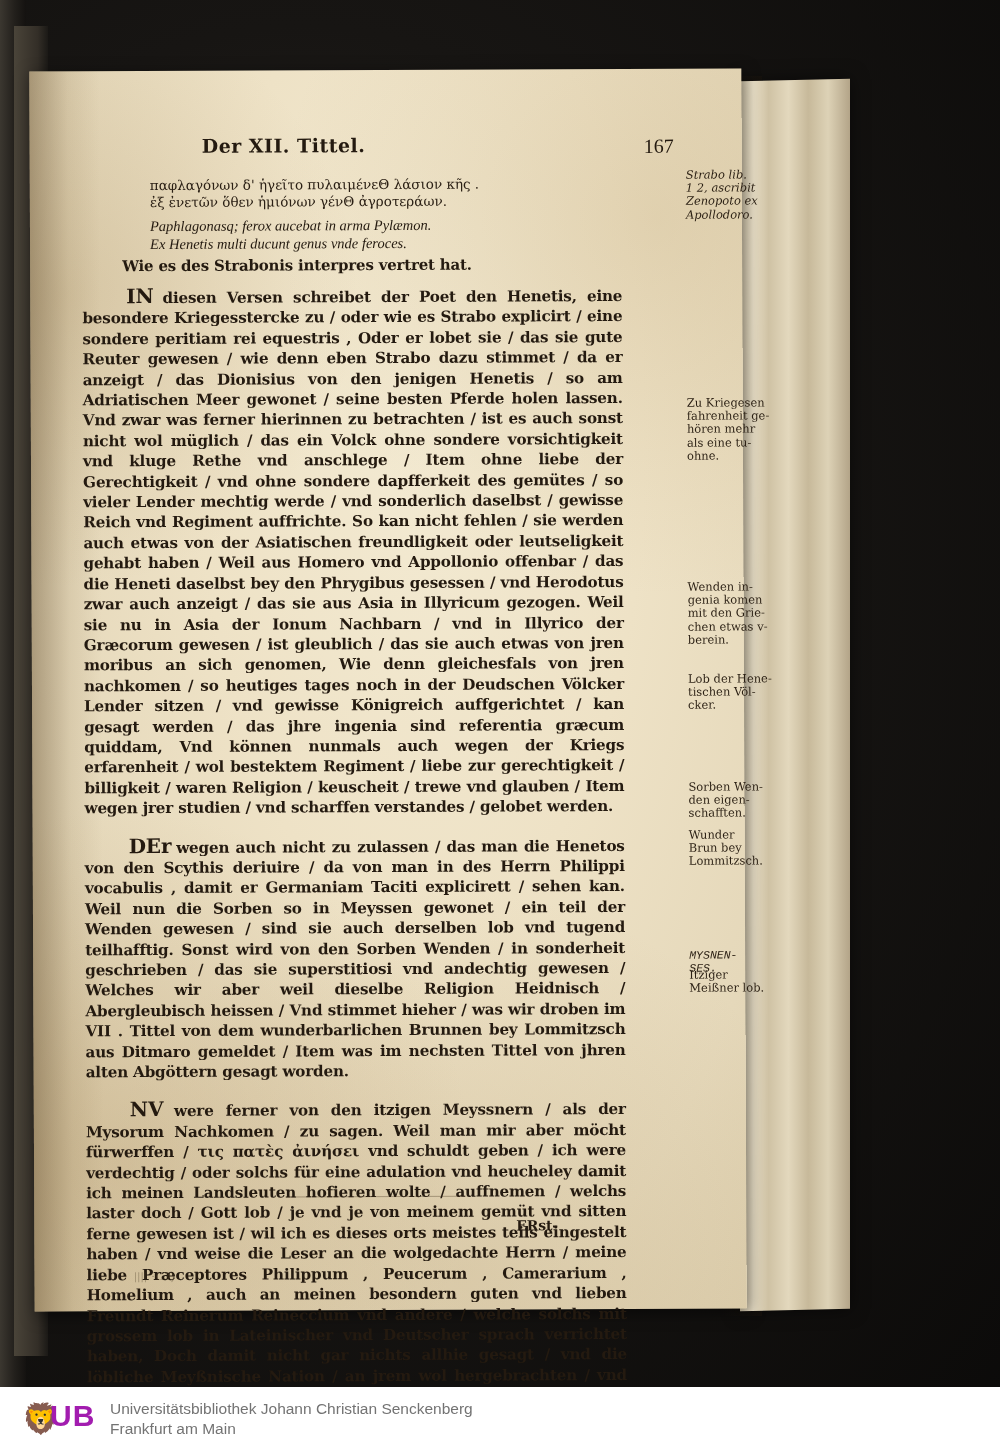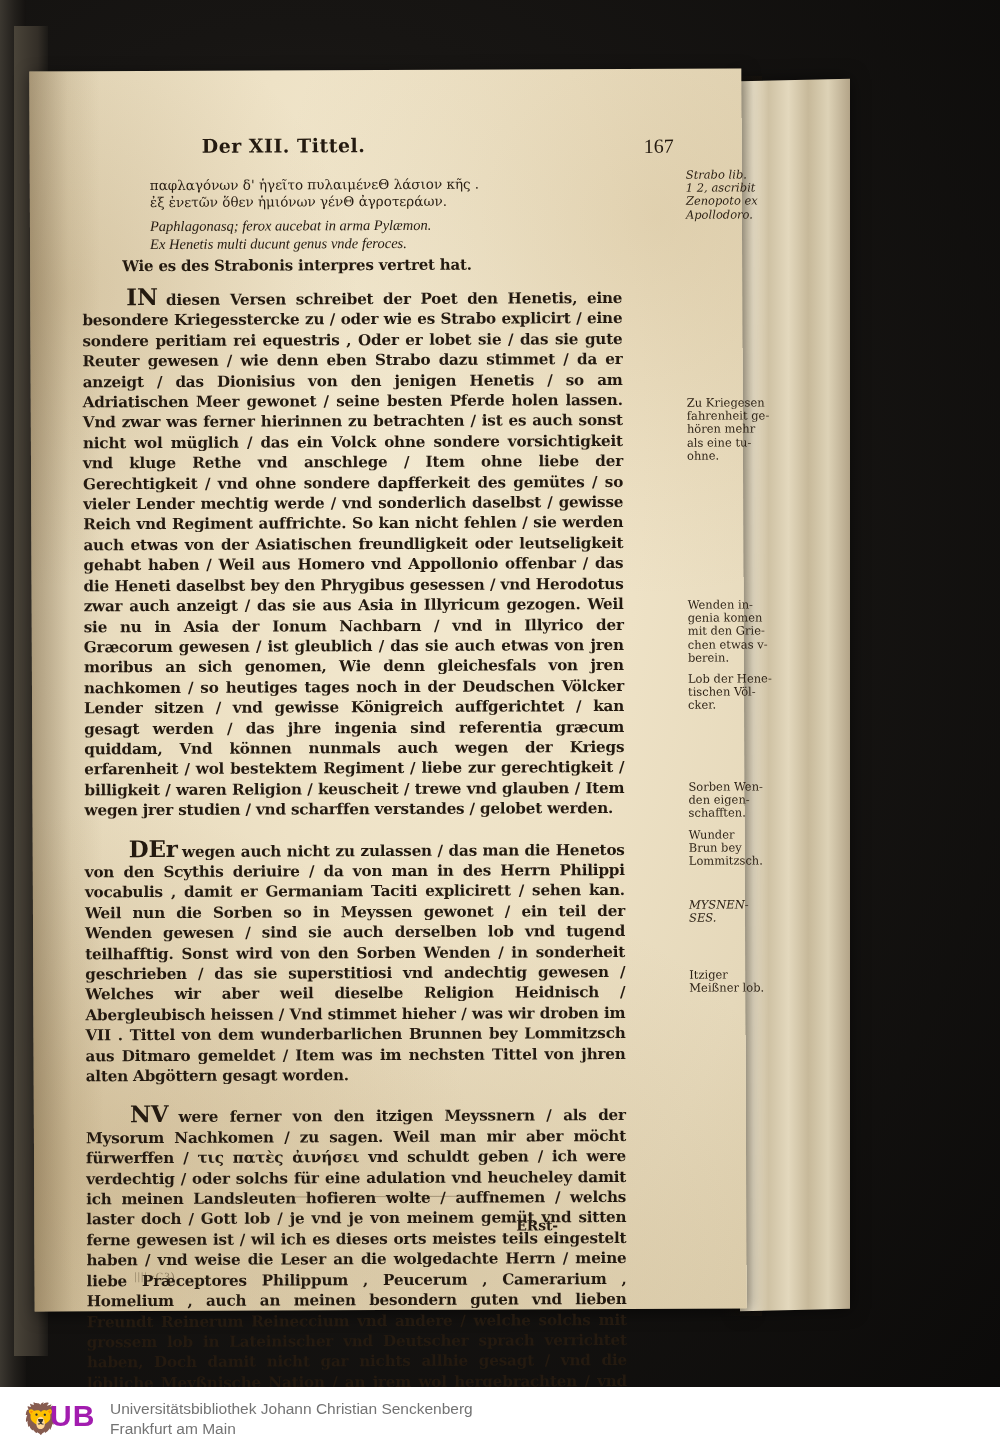--- a/index.html
+++ b/index.html
@@ -137,21 +137,21 @@
 
   .para {
     margin-top: 12px;
     text-align: justify;
     font-size: 15.2px;
     line-height: 19.4px;
     width: 540px;
   }
   .para.first { text-indent: 44px; }
   .para .dropcap {
-    font-size: 23px;
+    font-size: 20px;
     font-weight: 700;
     font-family: "DejaVu Serif", serif;
   }
 
   
   .marginal {
     position: absolute;
     left: 560px;
     width: 96px;
     font-size: 11.5px;
@@ -280,21 +280,21 @@
               <div>Zenopoto ex</div>
               <div>Apollodoro.</div>
             </div>
             <div class="marginal" style="top: 264px;">
               <div>Zu Kriegesen</div>
               <div>fahrenheit ge-</div>
               <div>hören mehr</div>
               <div>als eine tu-</div>
               <div>ohne.</div>
             </div>
-            <div class="marginal" style="top: 466px;">
+            <div class="marginal" style="top: 448px;">
               <div>Wenden in-</div>
               <div>genia komen</div>
               <div>mit den Grie-</div>
               <div>chen etwas v-</div>
               <div>berein.</div>
             </div>
             <div class="marginal" style="top: 540px;">
               <div>Lob der Hene-</div>
               <div>tischen Völ-</div>
               <div>cker.</div>
@@ -302,21 +302,21 @@
             <div class="marginal" style="top: 648px;">
               <div>Sorben Wen-</div>
               <div>den eigen-</div>
               <div>schafften.</div>
             </div>
             <div class="marginal" style="top: 696px;">
               <div>Wunder</div>
               <div>Brun bey</div>
               <div>Lommitzsch.</div>
             </div>
-            <div class="marginal ital" style="top: 766px;">
+            <div class="marginal ital" style="top: 816px; font-family: Liberation Mono, monospace;">
               <div>MYSNEN-</div>
               <div>SES.</div>
             </div>
             <div class="marginal" style="top: 836px;">
               <div>Itziger</div>
               <div>Meißner lob.</div>
             </div>
           </div>
 
         <div id="rule-mark"></div>

